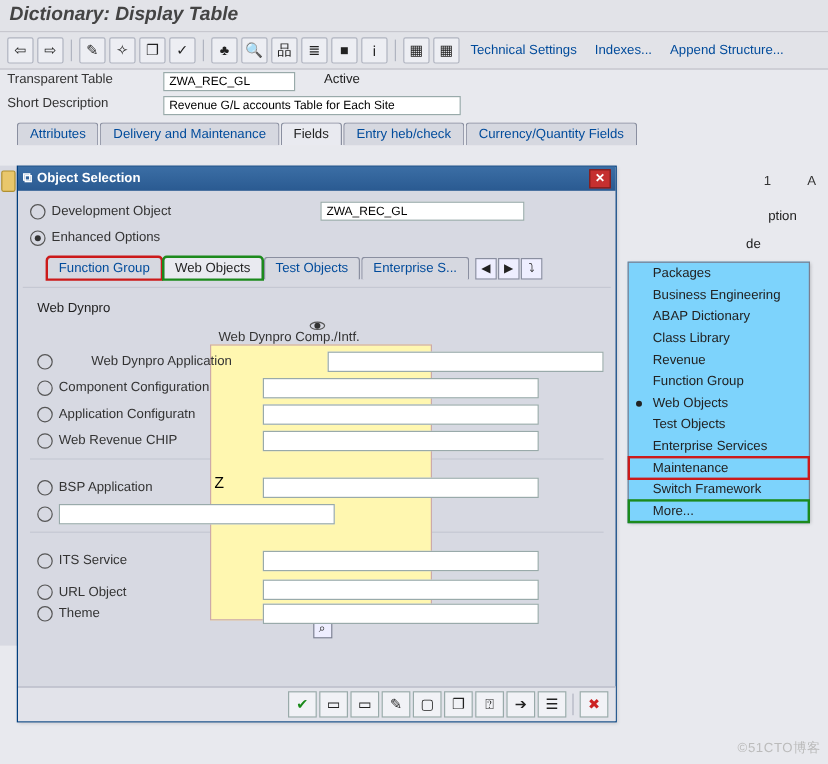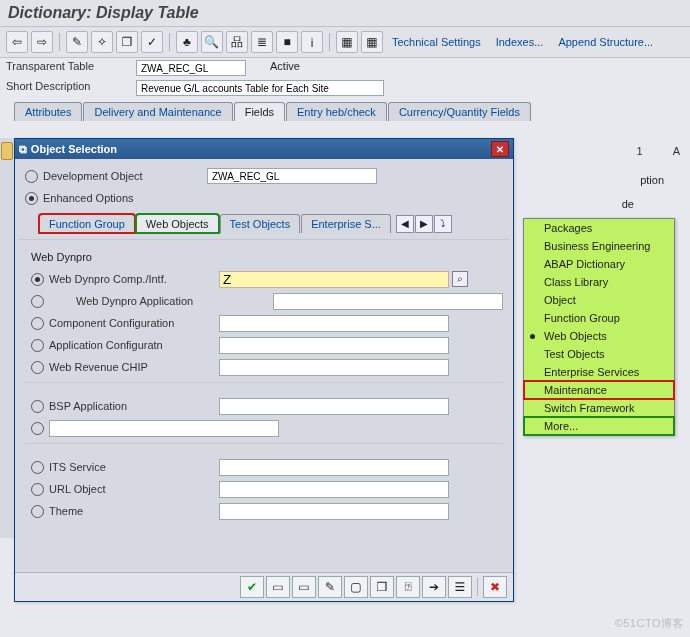--- a/index.html
+++ b/index.html
@@ -28,21 +28,21 @@
 .subtabs{display:flex;align-items:center;margin:5px 0 3px 14px;position:relative}
 .stab{padding:3px 9px;background:#d6d8e0;border:1px solid #8a8fa0;border-bottom:none;border-radius:3px 3px 0 0;margin-right:1px;color:#004b9b;cursor:pointer}
 .stab.on{background:#e9eaf0;color:#222}
 .hl-red{outline:2px solid #cc1a1a;outline-offset:-1px}
 .hl-green{outline:2px solid #1c8a1c;outline-offset:-1px}
 .scroll-ctl{display:flex;gap:1px;margin-left:4px}
 .scroll-ctl .sb{width:16px;height:16px;border:1px solid #8a8fa0;background:#eef;display:flex;align-items:center;justify-content:center;font-size:10px;cursor:pointer}
 .section-gap{height:8px;border-top:1px solid #c5c8d3;margin:4px 0}
 .dlg-bottom{position:absolute;left:0;bottom:0;right:0;height:28px;background:#e2e3ea;border-top:1px solid #b0b4c0;display:flex;align-items:center;justify-content:flex-end;padding:0 6px;gap:2px}
 .bbtn{width:22px;height:20px;border:1px solid #9aa;background:#f1f2f6;display:flex;align-items:center;justify-content:center;font-size:12px;cursor:pointer}
-.menu{position:absolute;left:523px;top:218px;width:150px;background:#bef264;border:1px solid #7a7f90;box-shadow:1px 1px 3px rgba(0,0,0,.25)}
+.menu{position:absolute;left:523px;top:218px;width:150px;background:#7dd3fc;border:1px solid #7a7f90;box-shadow:1px 1px 3px rgba(0,0,0,.25)}
 .mitem{padding:3px 8px 3px 20px;color:#222;cursor:pointer;position:relative;font-size:11px}
 .mitem.dot::before{content:"";position:absolute;left:6px;top:7px;width:5px;height:5px;background:#222;border-radius:50%}
 .right-info{position:absolute;right:10px;top:145px;display:flex;gap:30px;color:#333}
 .side-clip{position:absolute;left:0;top:138px;width:14px;height:400px;background:#d7d9e2;border-right:1px solid #a9adba}
 .clip-icon{margin:4px auto;width:10px;height:16px;background:#e9c76b;border:1px solid #b09030;border-radius:2px}
 .small-icn{width:14px;height:14px;border:1px solid #7a7f90;background:#eef;display:inline-block;margin-left:3px;font-size:10px;text-align:center;line-height:13px;cursor:pointer}
 .panel-line{border-top:1px solid #c5c8d3;margin:6px -6px}
 </style>
 </head>
 <body>
@@ -103,21 +103,21 @@
 
 <div class="dialog">
   <div class="dlg-title">
       <span style="margin-right:4px">⧉</span>
       <span>Object Selection</span>
       <span class="close-x">✕</span>
     </div>
   <div class="dlg-body">
     <div class="row">
       <span class="radio"></span>
-      <span class="rlabel" style="width:164px">Development Object</span>
+      <span class="rlabel" style="width:224px">Development Object</span>
       <input class="finput" style="width: 170px;" value="ZWA_REC_GL">
     </div>
     <div class="row">
       <span class="radio on"></span>
       <span class="rlabel">Enhanced Options</span>
     </div>
 
     <div class="subtabs" id="subtabs">
         <div class="stab hl-red">Function Group</div>
         <div class="stab on hl-green">Web Objects</div>
@@ -128,21 +128,21 @@
           <span class="sb">▶</span>
           <span class="sb">⤵</span>
         </div>
       </div>
     <div class="panel-line"></div>
 
     <div class="row" style="margin-left:6px">
         <span>Web Dynpro</span>
       </div>
     <div id="rows1">
-        <div class="row" style="margin-left: 6px;">
+        <div class="row" style="margin-left: 6px; flex-direction: column;">
           <span class="radio on"></span>
           <span class="rlabel">Web Dynpro Comp./Intf.</span>
           <input class="rinput hl" value="Z" style="">
           <span class="small-icn">⌕</span>
         </div>
         <div class="row" style="margin-left: 6px; justify-content: space-between;">
           <span class="radio"></span>
           <span class="rlabel">Web Dynpro Application</span>
           <input class="rinput" style="">
         </div>
@@ -174,21 +174,21 @@
           <input class="rinput" style="">
         </div>
       </div>
     <div class="section-gap"></div>
     <div id="rows3">
         <div class="row" style="margin-left: 6px;">
           <span class="radio"></span>
           <span class="rlabel">ITS Service</span>
           <input class="rinput" style="">
         </div>
-        <div class="row" style="margin-left: 6px;">
+        <div class="row" style="margin-left: 6px; align-items: flex-end;">
           <span class="radio"></span>
           <span class="rlabel">URL Object</span>
           <input class="rinput" style="">
         </div>
         <div class="row" style="margin-left: 6px;">
           <span class="radio"></span>
           <span class="rlabel">Theme</span>
           <input class="rinput" style="">
         </div>
       </div>
@@ -206,21 +206,21 @@
     <span class="tsep"></span>
     <span class="bbtn" style="color:#c22">✖</span>
   </div>
 </div>
 
 <div class="menu" id="menu">
     <div class="mitem">Packages</div>
     <div class="mitem">Business Engineering</div>
     <div class="mitem">ABAP Dictionary</div>
     <div class="mitem">Class Library</div>
-    <div class="mitem">Object</div>
+    <div class="mitem">Revenue</div>
     <div class="mitem">Function Group</div>
     <div class="mitem dot">Web Objects</div>
     <div class="mitem">Test Objects</div>
     <div class="mitem">Enterprise Services</div>
     <div class="mitem hl-red">Maintenance</div>
     <div class="mitem">Switch Framework</div>
     <div class="mitem hl-green">More...</div>
   </div>
 
 <div class="watermark">©51CTO博客</div>

